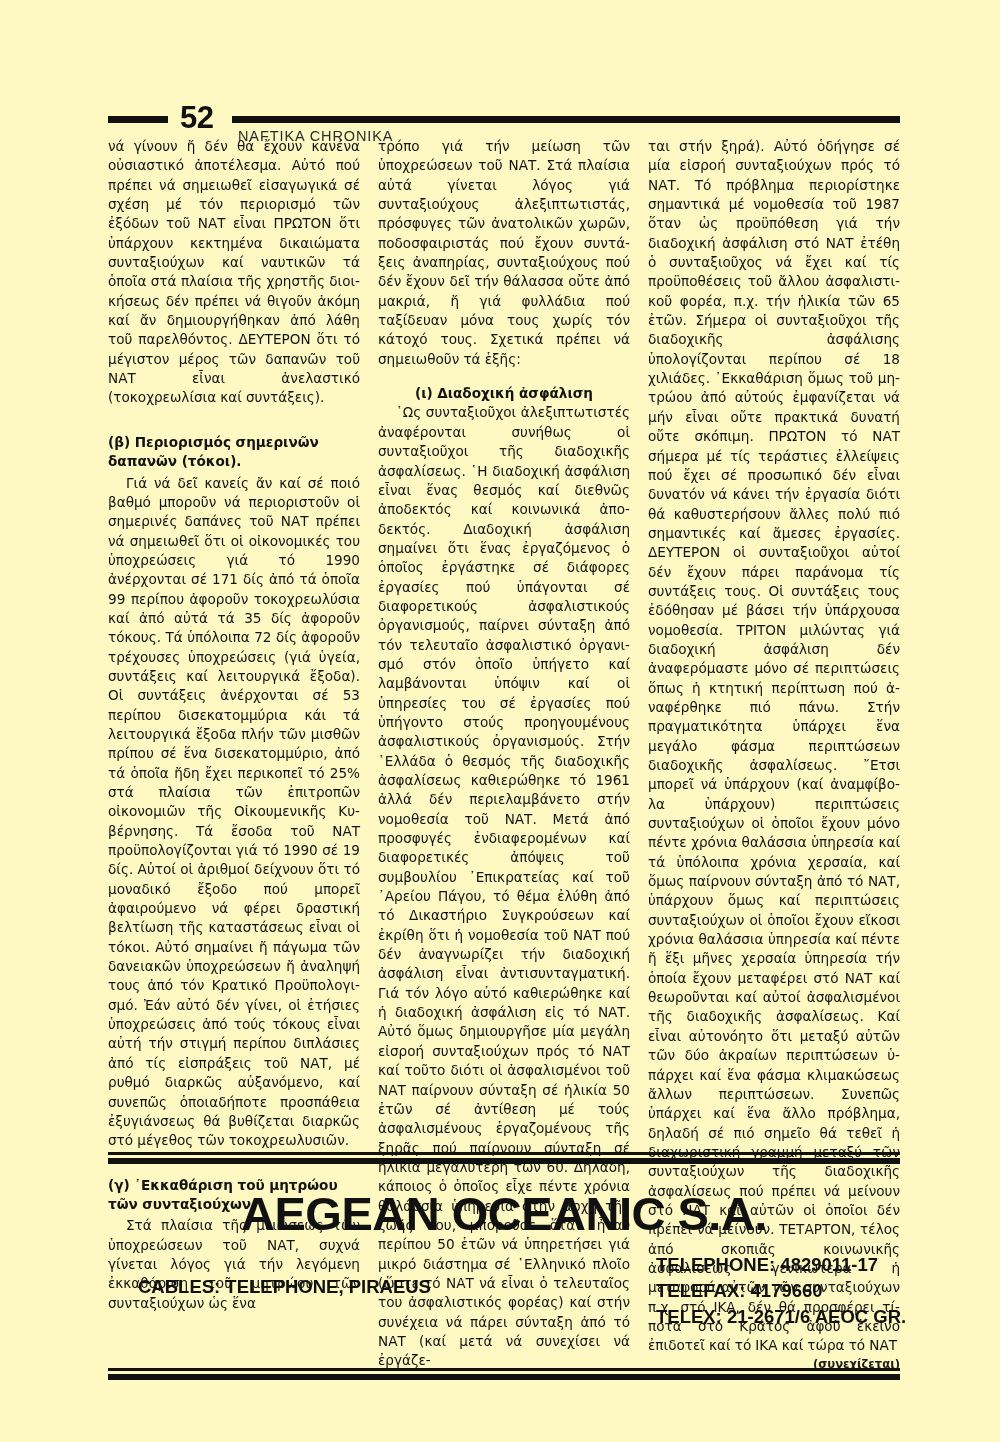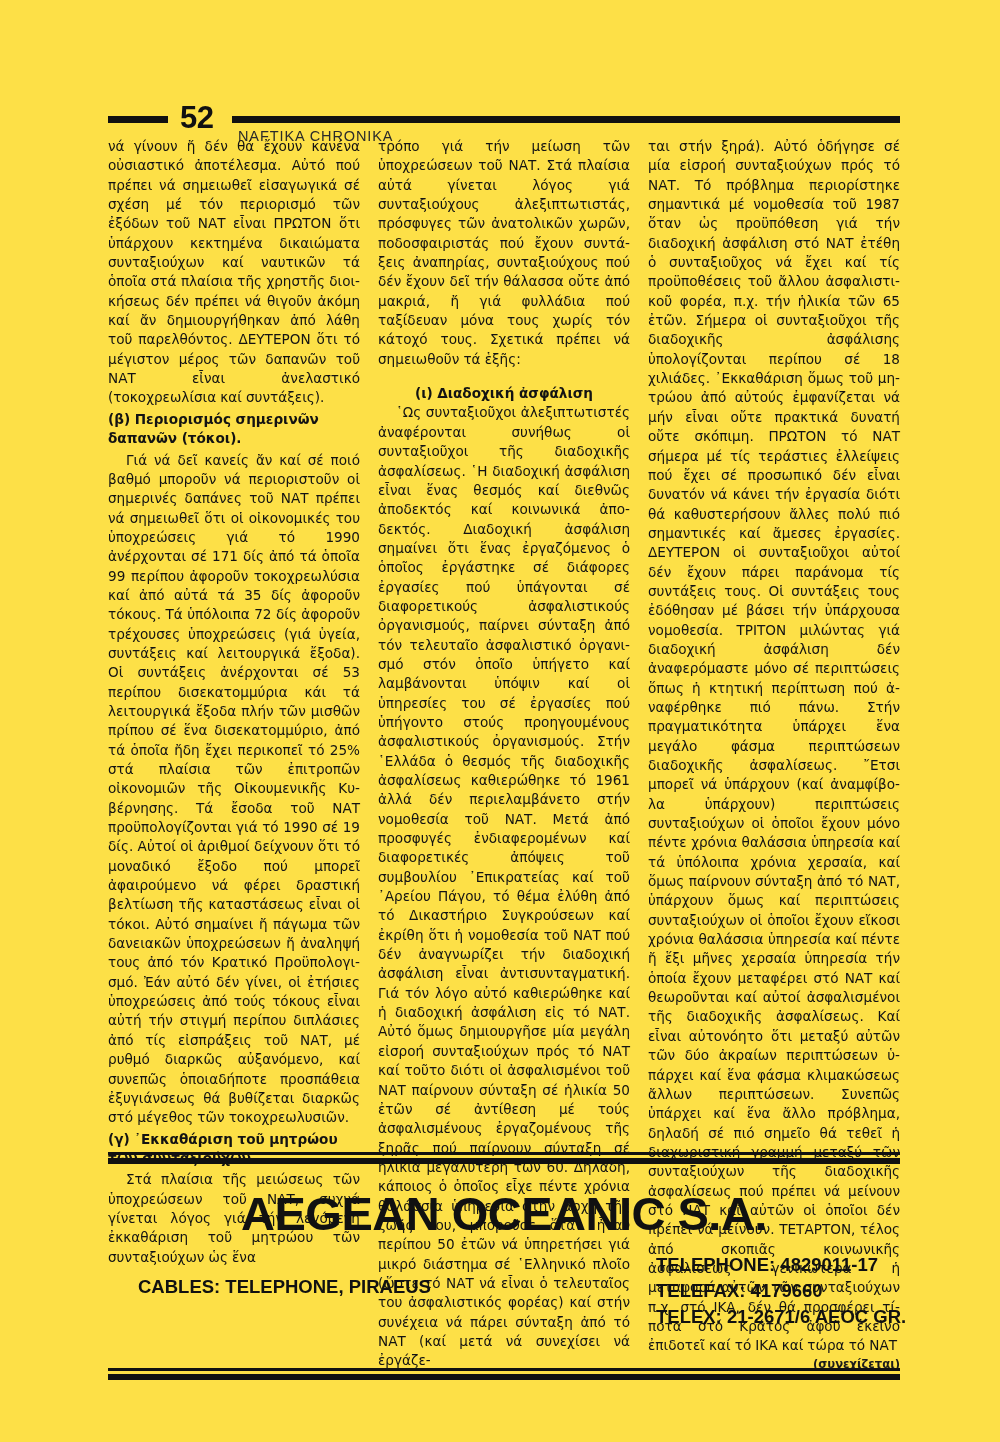--- a/index.html
+++ b/index.html
@@ -8,21 +8,21 @@
     background: #ffffff;
   }
   body {
     font-family: "DejaVu Sans", sans-serif;
     color: #1b1b1b;
   }
   #page {
     position: relative;
     width: 1000px;
     height: 1442px;
-    background: #fde047;
+    background: #fef9c3;
     overflow: hidden;
   }
 
   
   .masthead {
     position: absolute;
     left: 108px;
     top: 104px;
     width: 792px;
     height: 40px;
@@ -90,21 +90,21 @@
     hyphens: manual;
     word-spacing: -0.2px;
   }
   .col p.indent {
     text-indent: 18px;
   }
   .col p.head {
     font-weight: bold;
     text-align: left;
     text-indent: 0;
-    margin-top: 2px;
+    margin-top: 25px;
     margin-bottom: 2px;
   }
   .col p.head-tight {
     font-weight: bold;
     text-align: center;
     text-indent: 0;
     margin-top: 15px;
     margin-bottom: 0px;
   }
   .contd {

